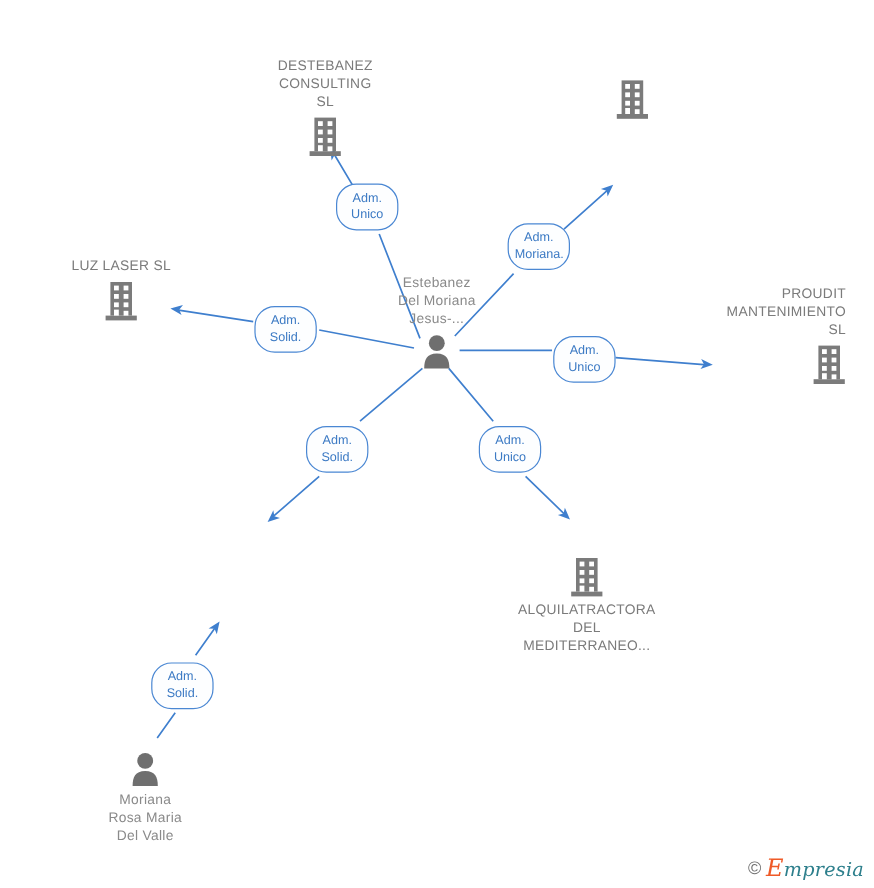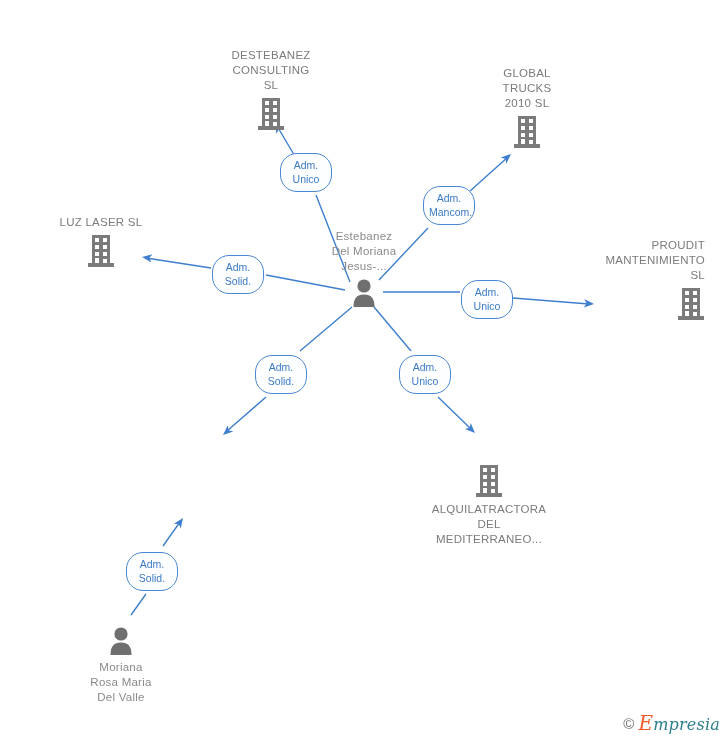--- a/index.html
+++ b/index.html
@@ -139,23 +139,20 @@
           <rect x="16" y="4" width="4" height="4" fill="#ffffff"></rect>
           <rect x="8" y="11" width="4" height="4" fill="#ffffff"></rect>
           <rect x="16" y="11" width="4" height="4" fill="#ffffff"></rect>
           <rect x="8" y="18" width="4" height="4" fill="#ffffff"></rect>
           <rect x="16" y="18" width="4" height="4" fill="#ffffff"></rect>
           <rect x="16" y="25" width="4" height="4" fill="#ffffff"></rect>
           <rect x="8" y="24" width="4" height="5" fill="#ffffff"></rect>
         </svg></span>
     </div>
     <div class="node company label-above" style="left: 527px; top: 66px;">
-      <span class="node-label">GLOBAL
-TRUCKS
-2010  SL</span>
       <span class="glyph"><svg width="28" height="34" viewBox="0 0 28 34">
           <rect x="5" y="1" width="18" height="28" fill="#7b7b7b"></rect>
           <rect x="1" y="29" width="26" height="4" fill="#7b7b7b"></rect>
           <rect x="8" y="4" width="4" height="4" fill="#ffffff"></rect>
           <rect x="16" y="4" width="4" height="4" fill="#ffffff"></rect>
           <rect x="8" y="11" width="4" height="4" fill="#ffffff"></rect>
           <rect x="16" y="11" width="4" height="4" fill="#ffffff"></rect>
           <rect x="8" y="18" width="4" height="4" fill="#ffffff"></rect>
           <rect x="16" y="18" width="4" height="4" fill="#ffffff"></rect>
           <rect x="16" y="25" width="4" height="4" fill="#ffffff"></rect>
@@ -228,21 +225,21 @@
       <span class="node-label">Moriana
 Rosa Maria
 Del Valle</span>
     </div>
     <div class="rel" style="left: 306px; top: 153px;">
       <span>Adm.</span>
       <span>Unico</span>
     </div>
     <div class="rel" style="left: 449px; top: 186px;">
       <span>Adm.</span>
-      <span>Mancom.</span>
+      <span>Moriana.</span>
     </div>
     <div class="rel" style="left: 238px; top: 255px;">
       <span>Adm.</span>
       <span>Solid.</span>
     </div>
     <div class="rel" style="left: 487px; top: 280px;">
       <span>Adm.</span>
       <span>Unico</span>
     </div>
     <div class="rel" style="left: 281px; top: 355px;">

